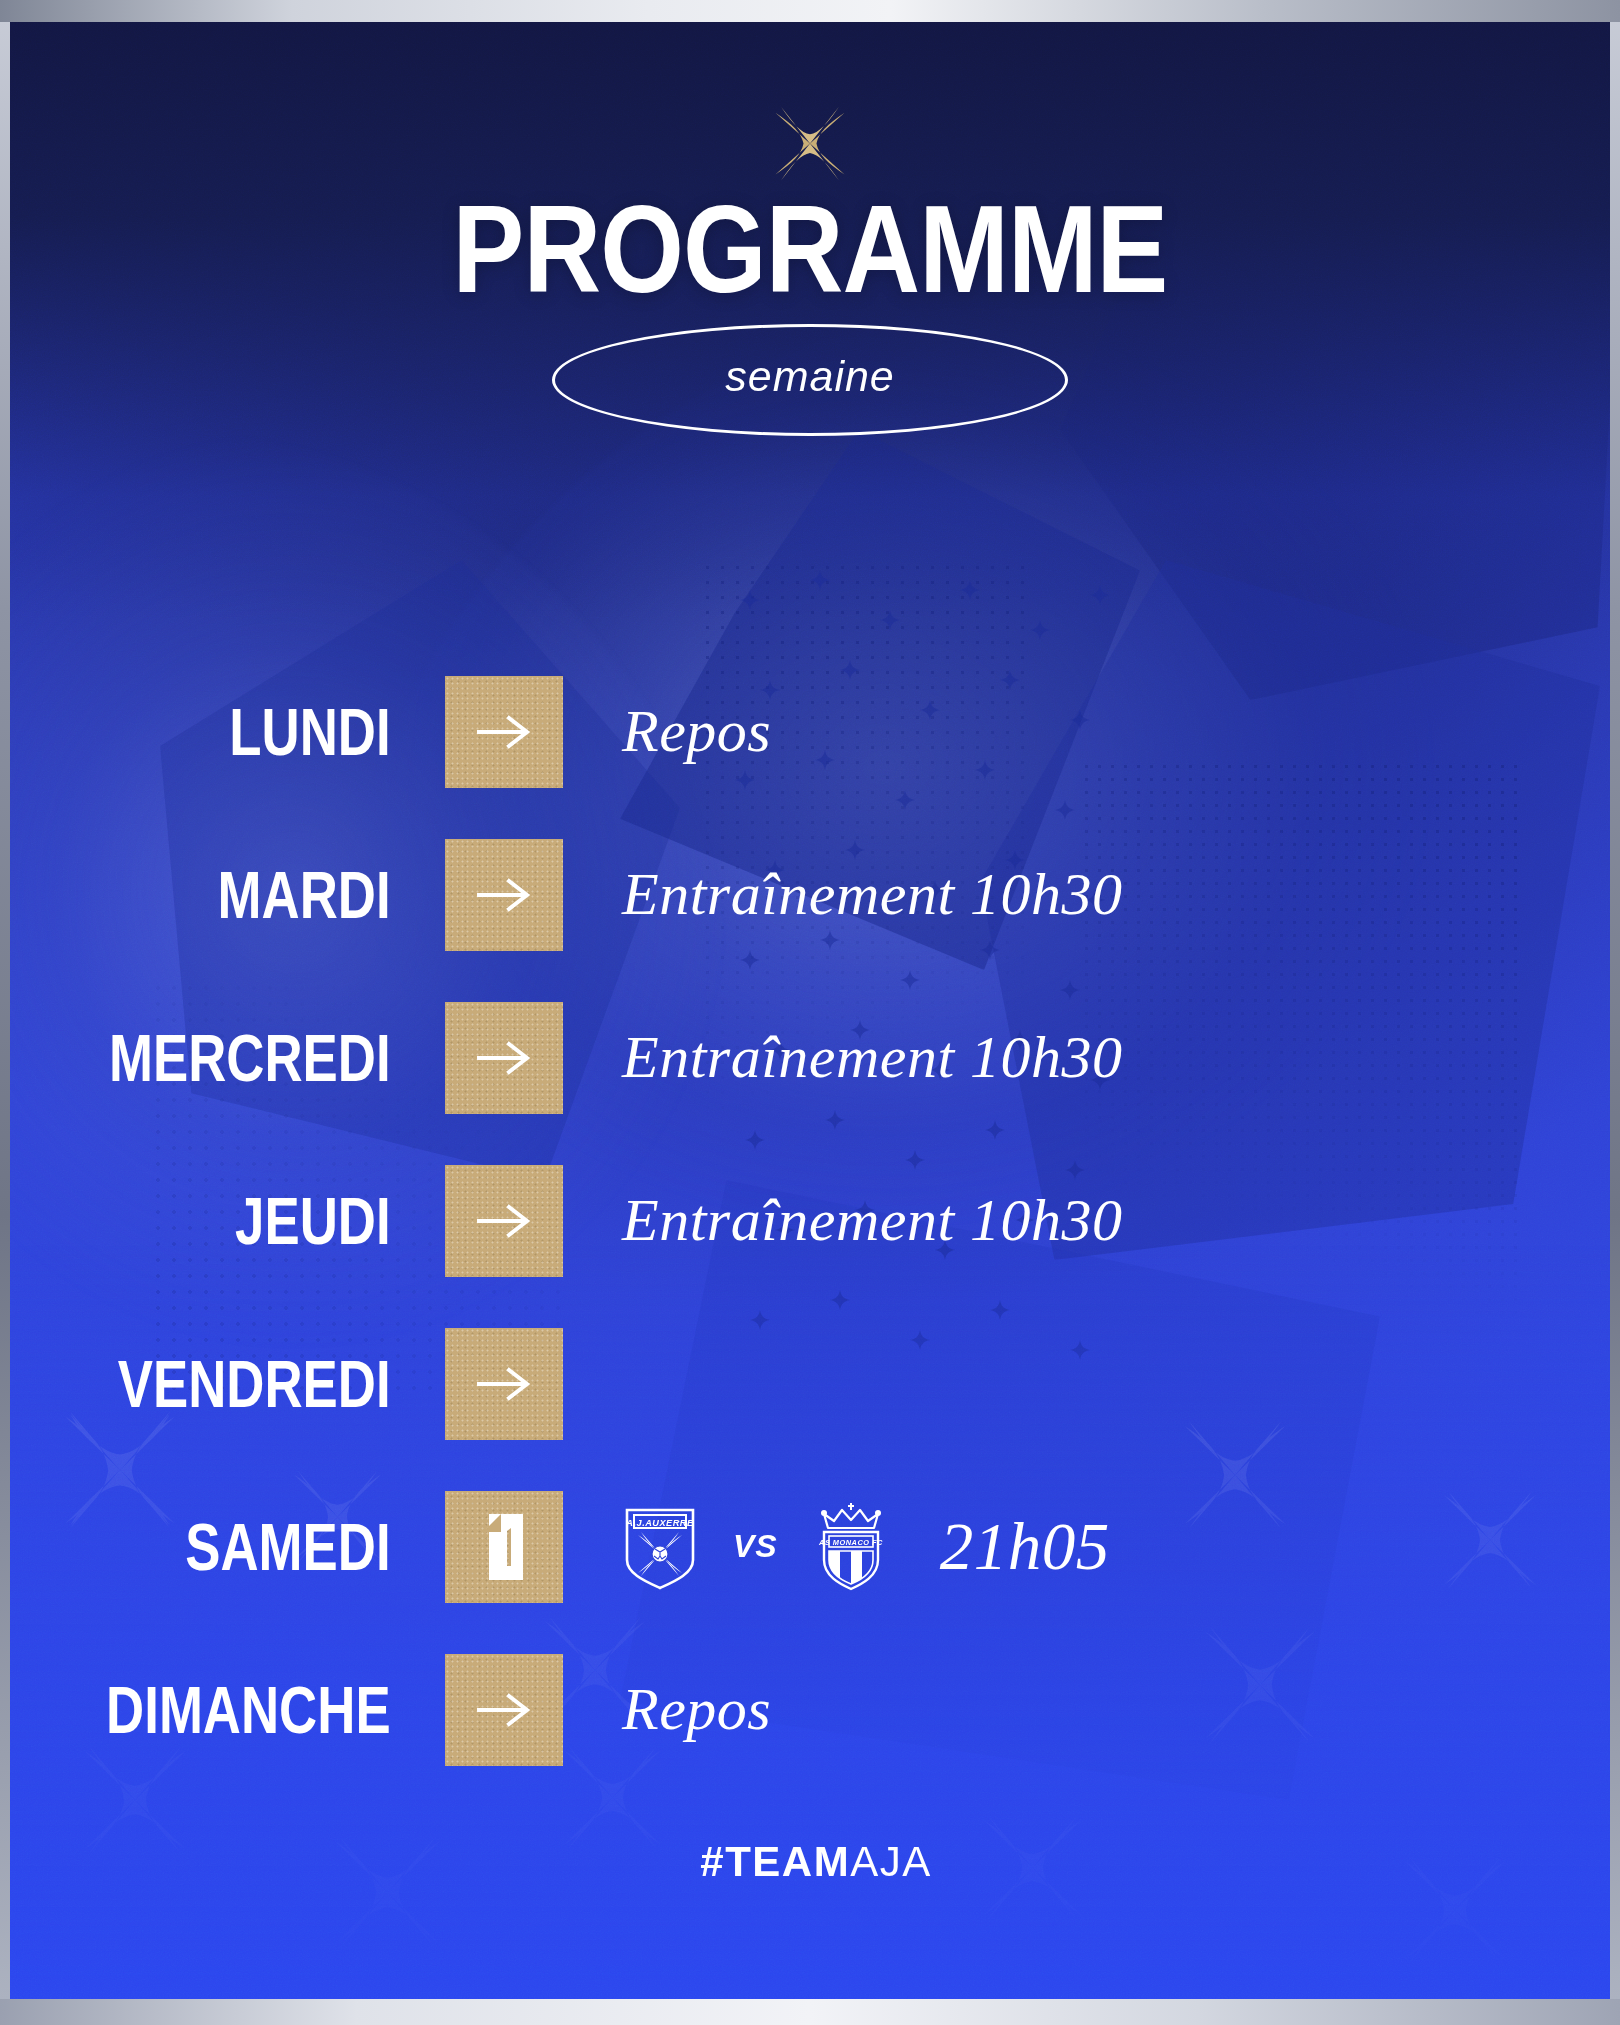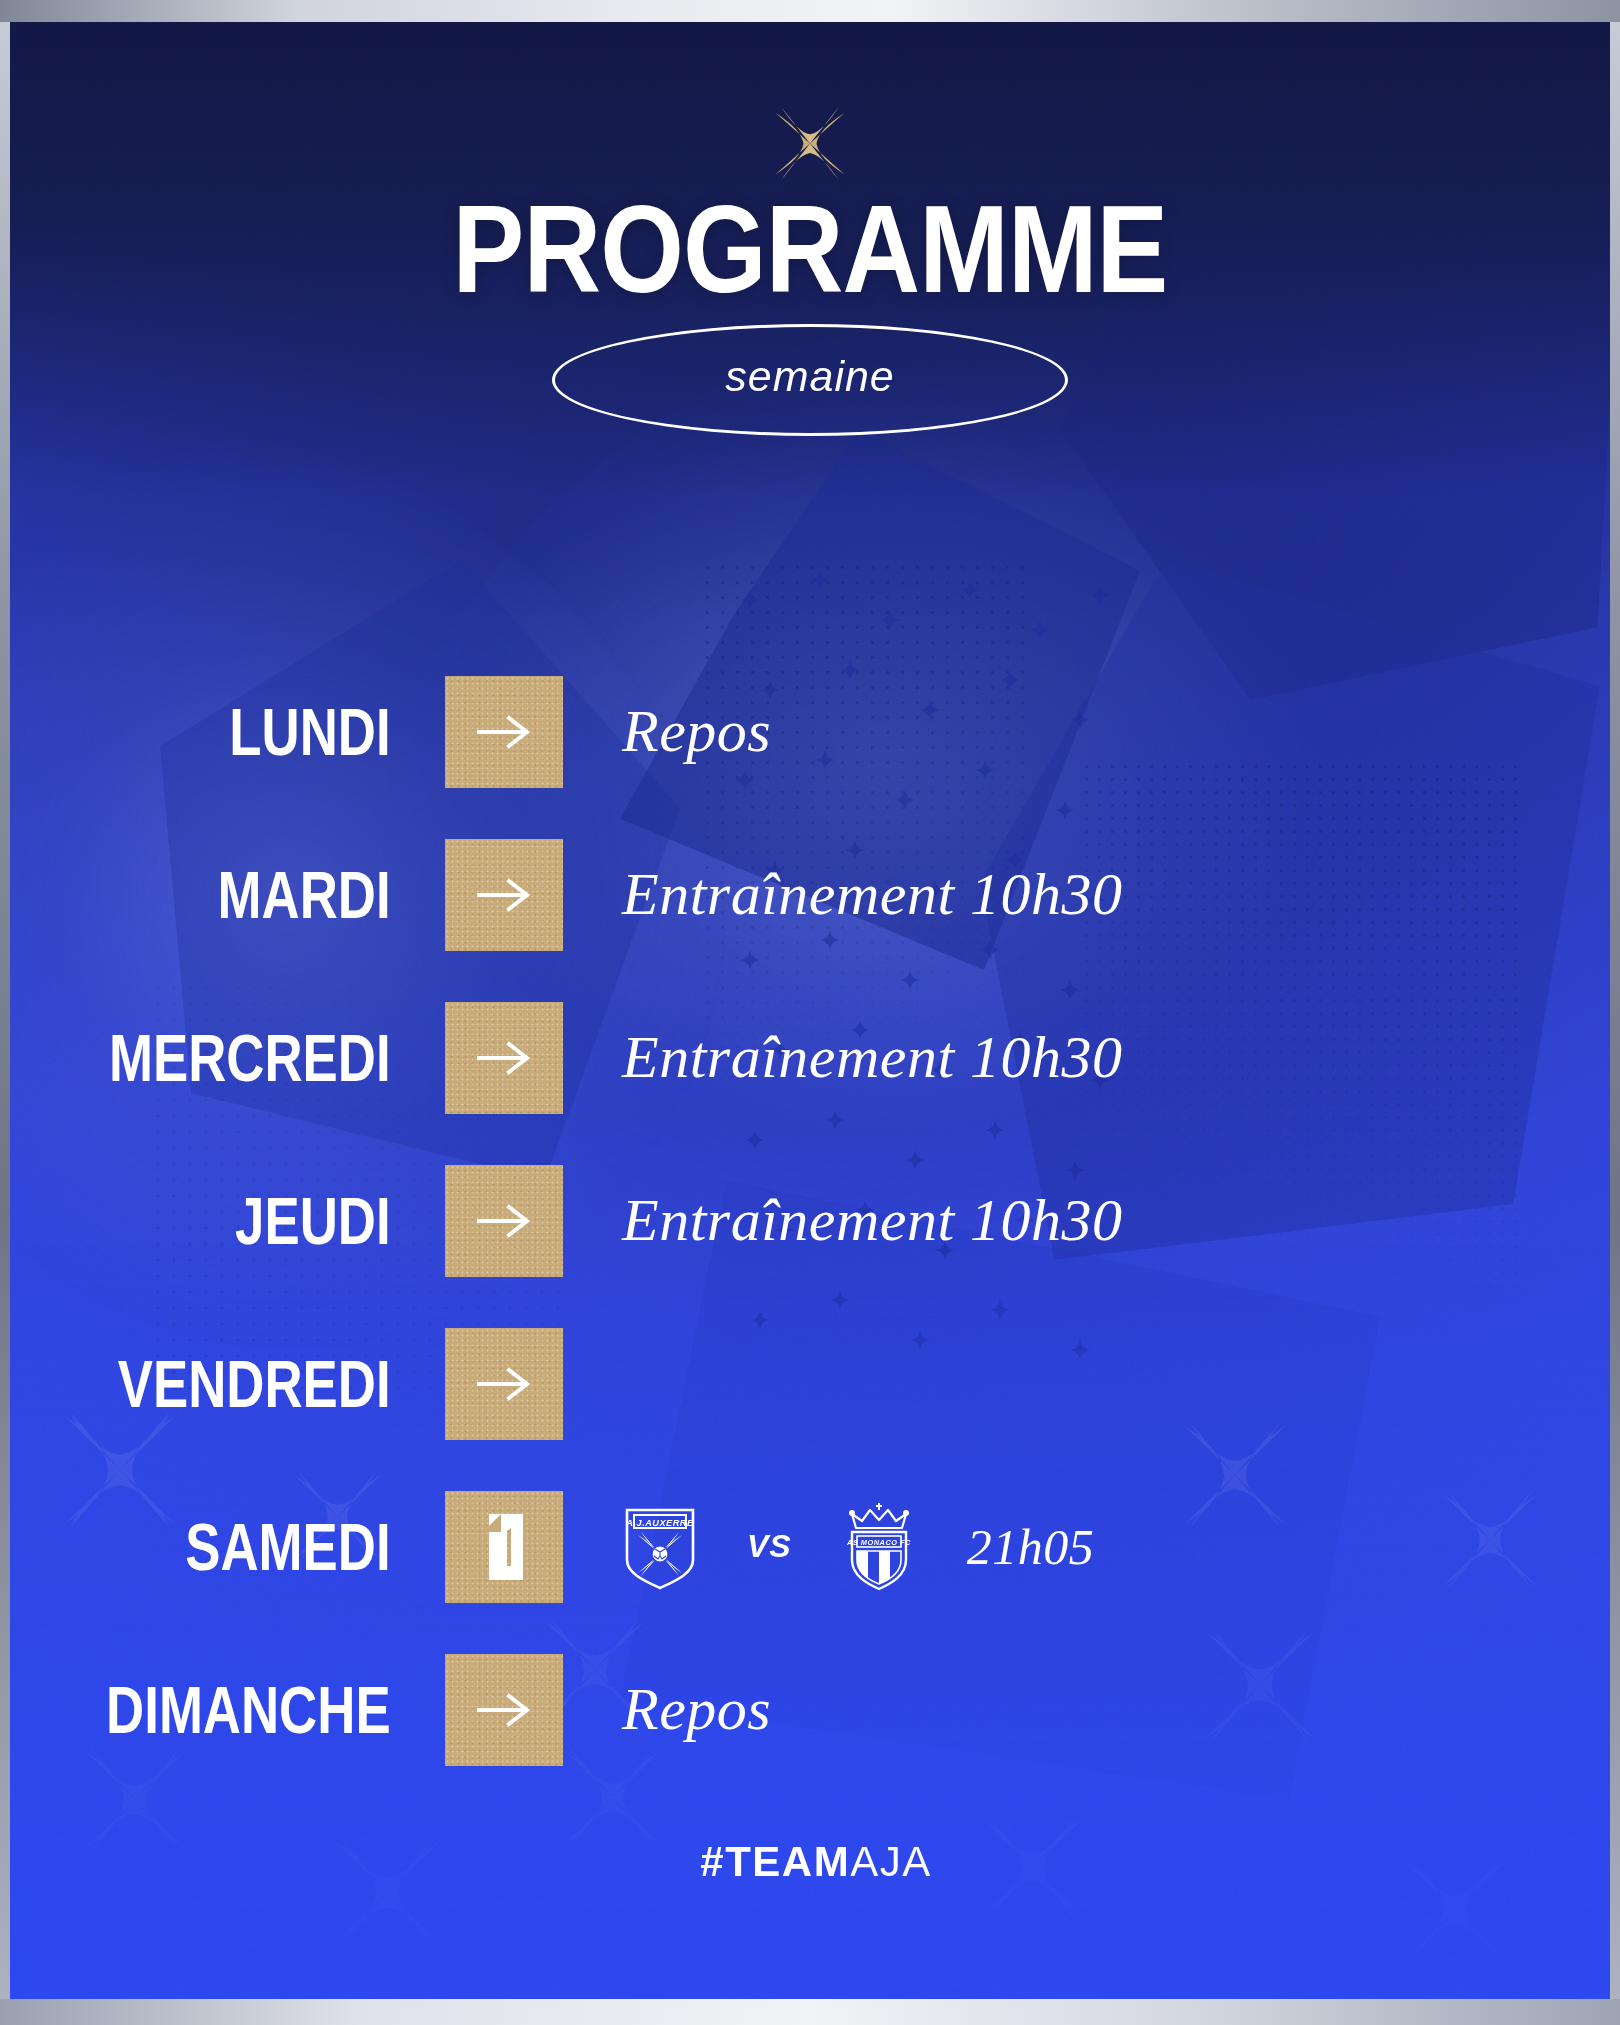--- a/index.html
+++ b/index.html
@@ -215,38 +215,38 @@
     font-style:italic;
     font-size:60px;
     color:#ffffff;
     white-space:nowrap;
     letter-spacing:0.5px;
   }
 
   
   .match {
     padding-left:58px;
-    display:flex; align-items:center; gap:16px;
+    display:flex; align-items:center; gap:2px;
   }
   .club { width:78px; height:86px; }
   .club.monaco { width:78px; height:90px; }
   .vs {
     font-family:"Liberation Sans",sans-serif;
     font-weight:700;
     font-size:32px;
     color:#ffffff;
     letter-spacing:1px;
     margin:0 32px;
   }
   .kickoff {
     font-family:"Liberation Serif","DejaVu Serif",serif;
     font-style:italic;
-    font-size:50px;
-    color:#ffffff;
-    margin-left:33px;
+    font-size:67px;
+    color:#ffffff;
+    margin-left:48px;
     letter-spacing:0.5px;
   }
 
   .hashtag {
     position:absolute; left:0; right:0; top:1838px;
     text-align:center;
     font-family:"Liberation Sans",sans-serif;
     font-size:42px;
     letter-spacing:1.5px;
     color:#ffffff;

